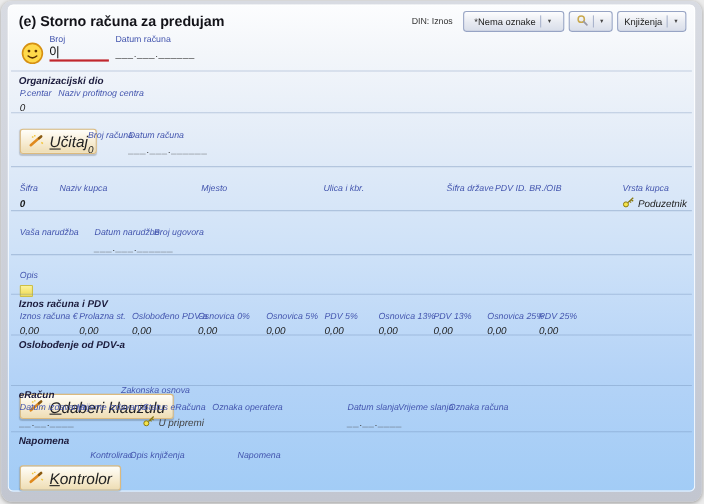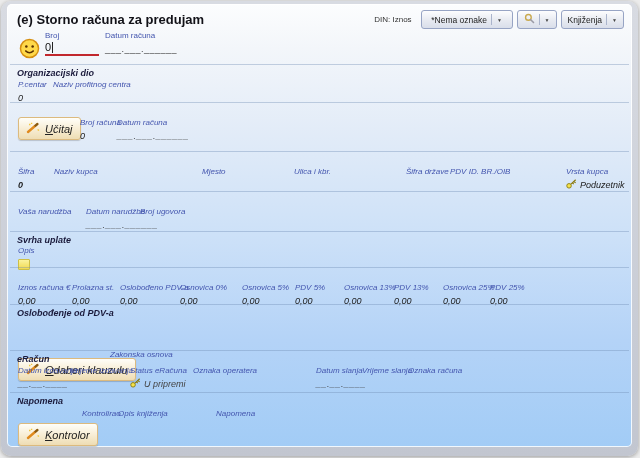--- a/index.html
+++ b/index.html
@@ -29,21 +29,21 @@
   .red-underline { width:54px; height:2px; background:#c1272d; margin-top:1px; }
   .dashes { font-size:9px; color:#3c3c3c; letter-spacing:.5px; margin-top:4px; }
   .section { position:relative; margin:0 3px; border-top:1px solid rgba(110,140,180,.38); padding-top:3px;font-style:italic; }
   .sec-title { font-size:9px; font-weight:bold; color:#1b1b3c; margin-left:7px; }
   .col { position:absolute; top:15px; }
   .col .v { font-size:9px; color:#1a1a1a; margin-top:4px; white-space:nowrap; }
   .keyval { display:flex; align-items:center; gap:3px; margin-top:3px; font-size:9px; color:#222; }
   .bold { font-weight:bold; color:#111; }
   .btn-cream { position:absolute; display:inline-flex; align-items:center; gap:5px; height:23px; padding:0 7px;
                background:linear-gradient(#fffef9,#f8eed6 50%,#eeddb4); border:1px solid #dcba7e;
-               border-radius:3px; font-size:11px; color:#222; box-shadow:0 1px 1px rgba(0,0,0,.18); cursor:default; }
+               border-radius:3px; font-size:14px; color:#222; box-shadow:0 1px 1px rgba(0,0,0,.18); cursor:default; }
   .u { text-decoration:underline; }
   .note-icon { width:12px; height:11px; background:linear-gradient(#fbf39c,#f0da52);
                border:1px solid #cdbf45; margin-top:4px; border-radius:1px; }
 </style>
 </head>
 <body>
 
 <div class="window">
 <div class="content">
 
@@ -127,21 +127,21 @@
   </div>
 
   <div class="section" style="height:40px">
     <div class="col" style="left:8px">
       <div class="lbl">Šifra</div>
       <div class="v bold">0</div>
     </div>
     <div class="col" style="left:44px">
       <div class="lbl">Naziv kupca</div>
     </div>
-    <div class="col" style="left:192px">
+    <div class="col" style="left:173px">
       <div class="lbl">Mjesto</div>
     </div>
     <div class="col" style="left:284px">
       <div class="lbl">Ulica i kbr.</div>
     </div>
     <div class="col" style="left:396px">
       <div class="lbl">Šifra države</div>
     </div>
     <div class="col" style="left:440px">
       <div class="lbl">PDV ID. BR./OIB</div>
@@ -165,28 +165,28 @@
     <div class="col" style="left:76px">
       <div class="lbl">Datum narudžbe</div>
       <div class="dashes">___.___.______</div>
     </div>
     <div class="col" style="left:130px">
       <div class="lbl">Broj ugovora</div>
     </div>
   </div>
 
   <div class="section" style="height:36px">
-    <div class="sec-title">Svrha uplate</div>
     <div class="col" style="left:8px; top:14px;">
       <div class="lbl">Opis</div>
       <div class="note-icon"></div>
     </div>
   </div>
 
   <div class="section" style="height:37px">
+    <div class="sec-title">Iznos računa i PDV</div>
     <div class="col" style="left:8px">
           <div class="lbl">Iznos računa €</div>
           <div class="v">0,00</div>
         </div>
     <div class="col" style="left:62px">
           <div class="lbl">Prolazna st.</div>
           <div class="v">0,00</div>
         </div>
     <div class="col" style="left:110px">
           <div class="lbl">Oslobođeno PDV-a</div>

